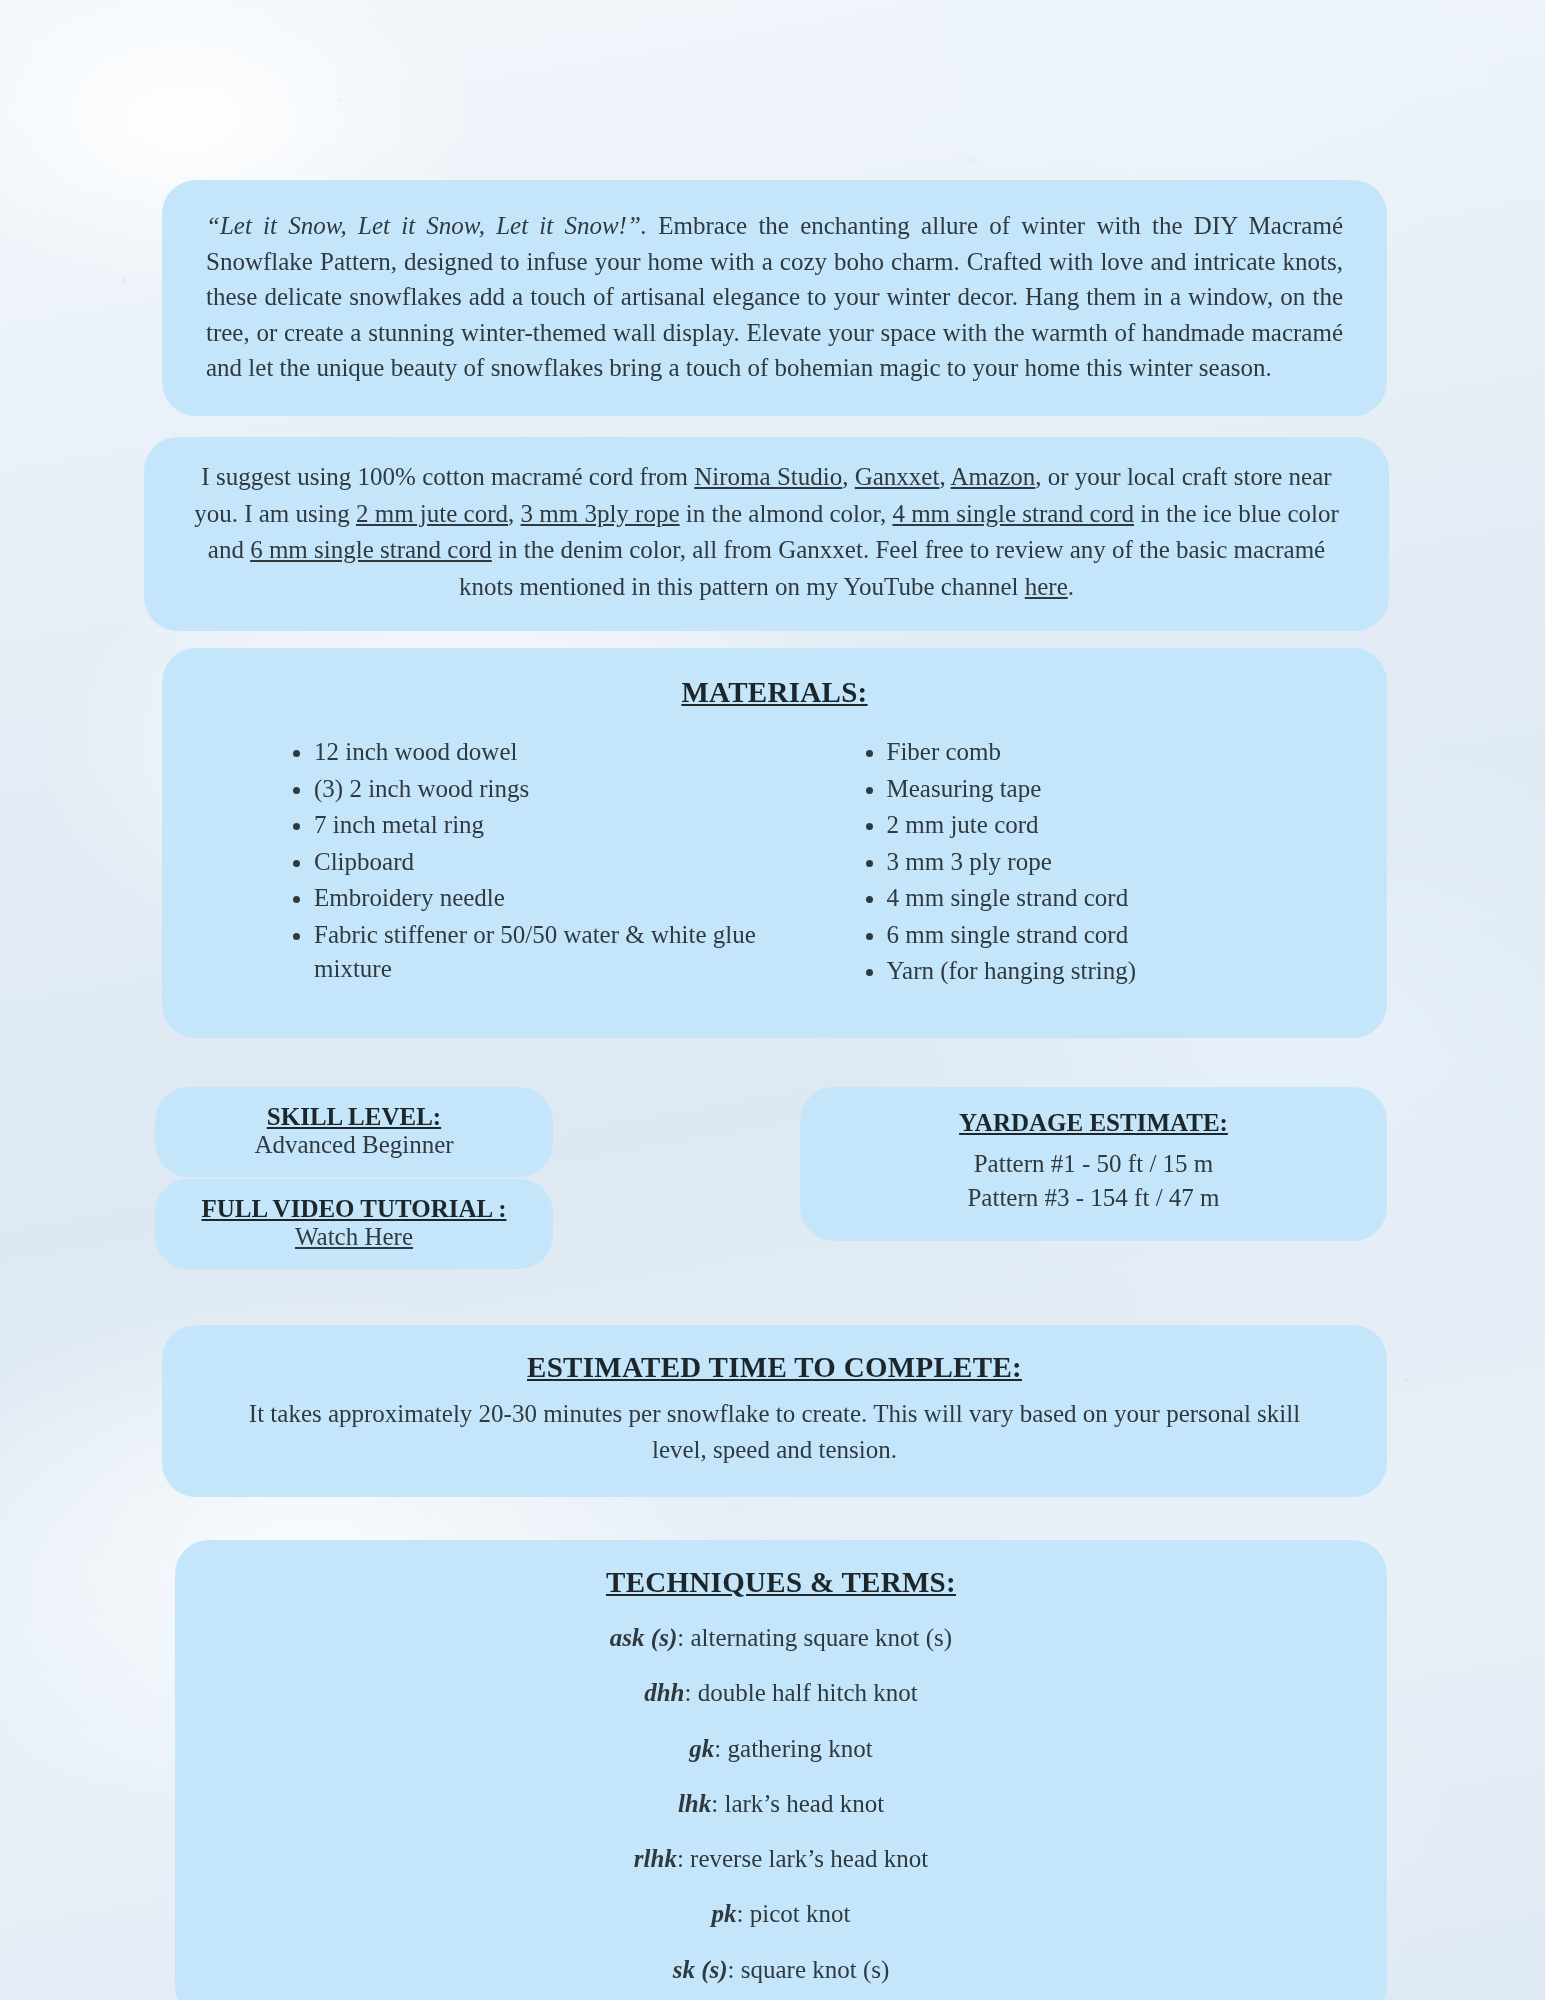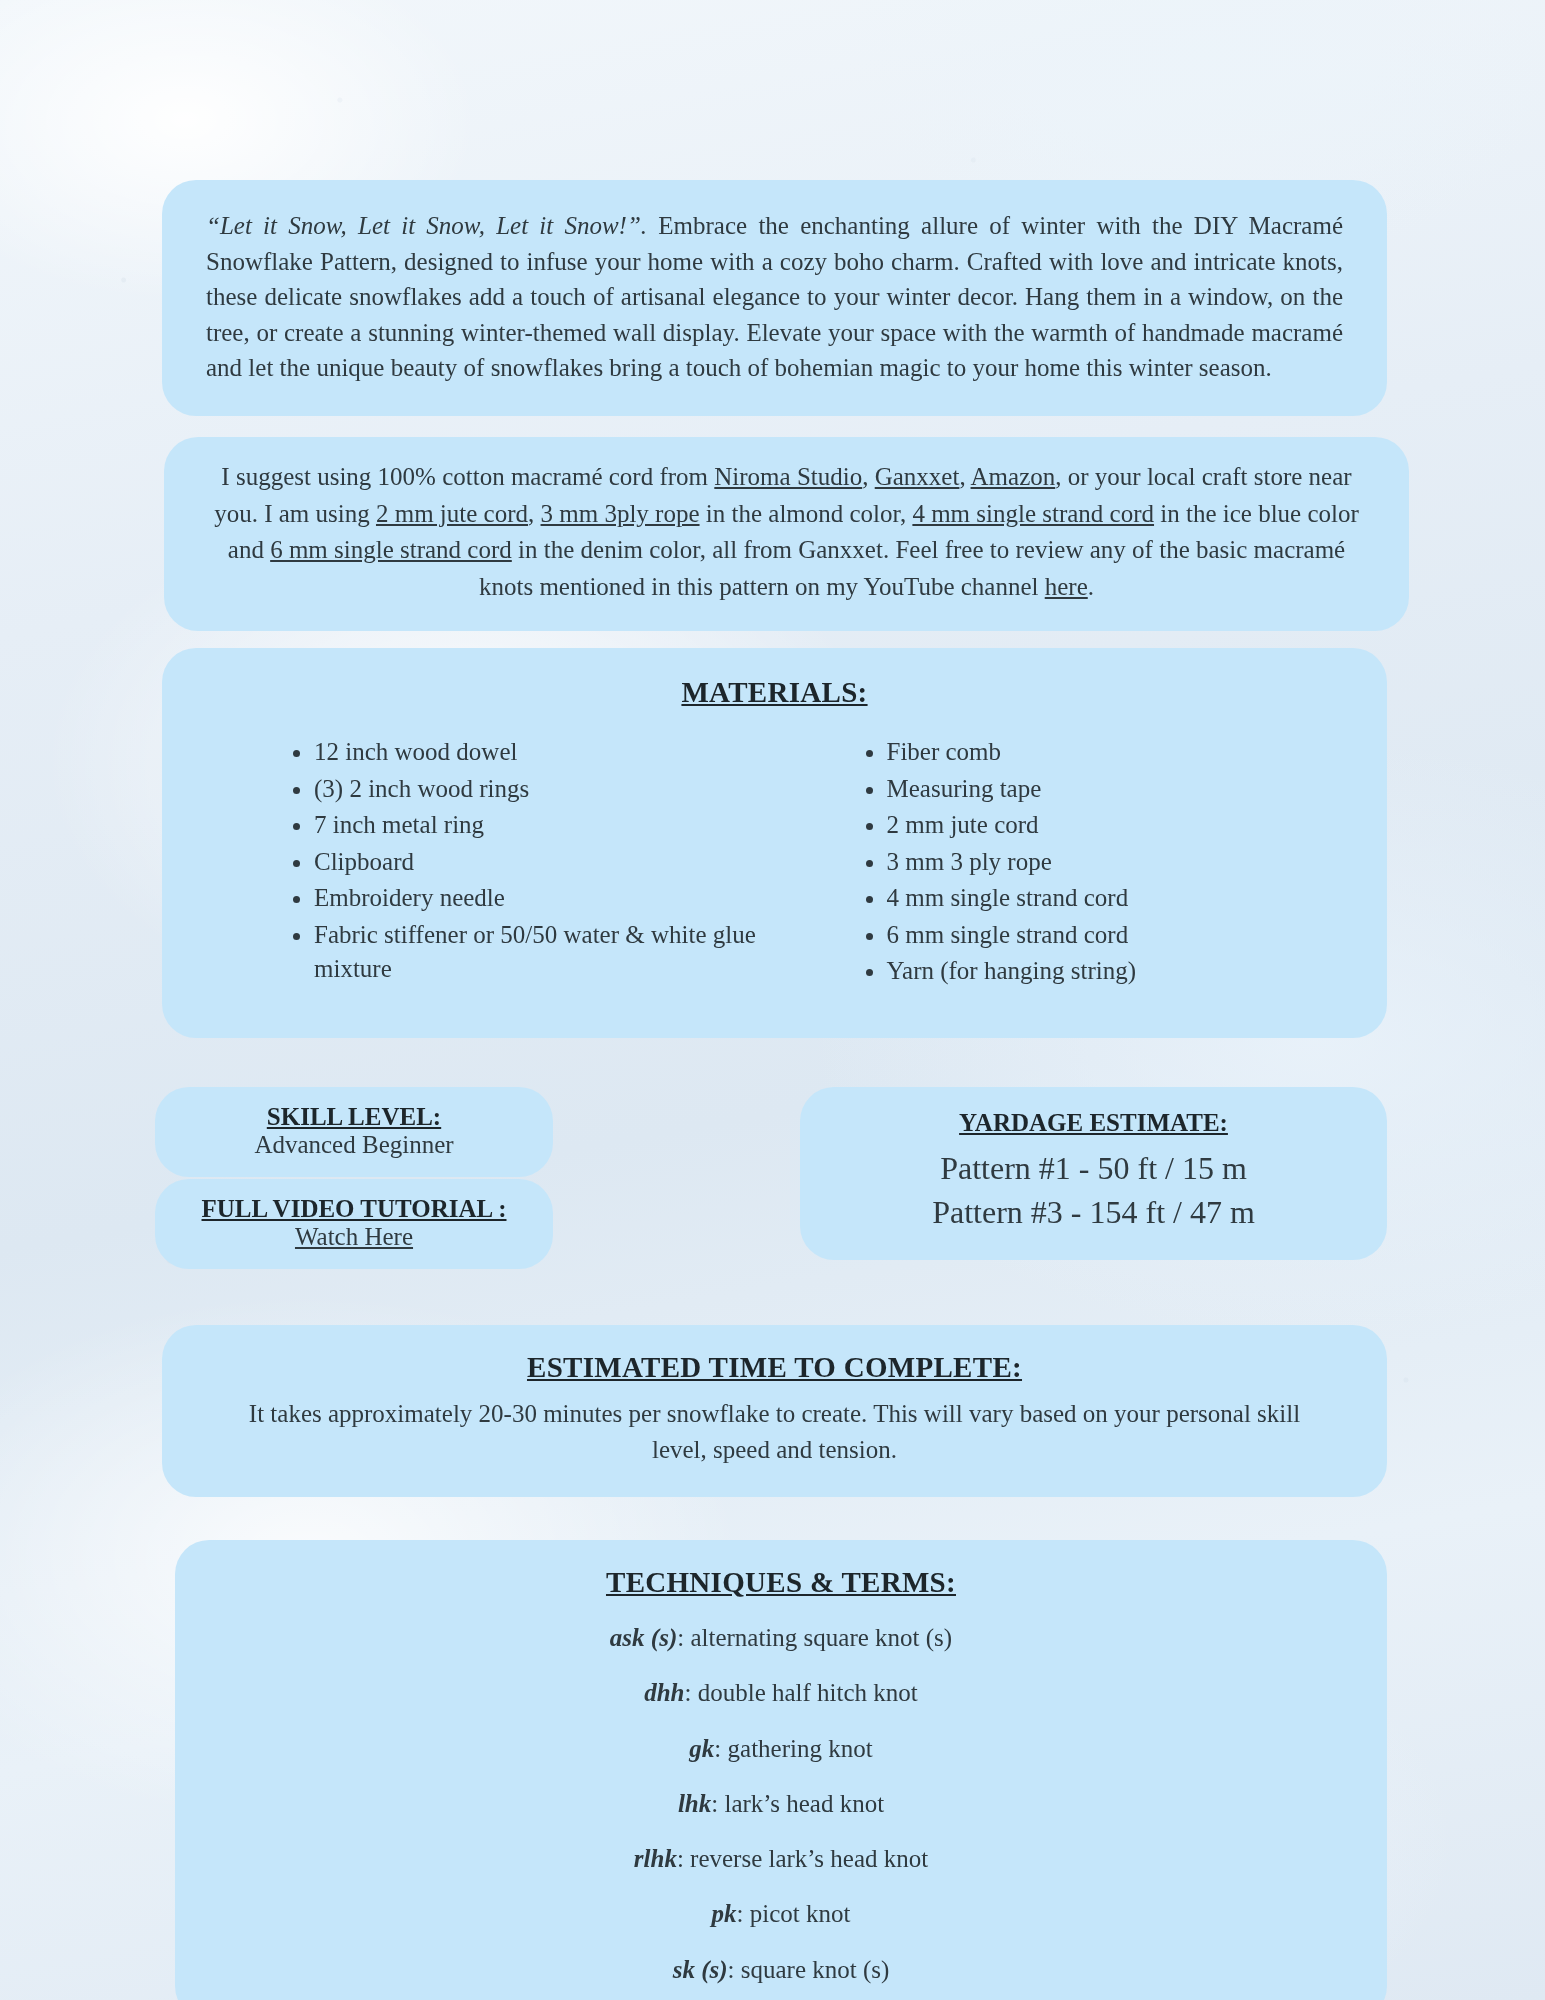--- a/index.html
+++ b/index.html
@@ -73,21 +73,21 @@
     font-size: 25px;
     line-height: 1.42;
     text-align: justify;
   }
   #intro .ital {
     font-style: italic;
   }
 
   
   #cords {
-    left: 164px;
+    left: 144px;
     top: 437px;
     width: 1245px;
     padding: 22px 40px 26px 40px;
     font-size: 25px;
     line-height: 1.46;
     text-align: center;
   }
   .ul {
     text-decoration: underline;
   }
@@ -159,21 +159,21 @@
 
   
   #yardage {
     left: 800px;
     top: 1087px;
     width: 587px;
     padding: 22px 20px 26px 20px;
     text-align: center;
   }
   #yardage .line {
-    font-size: 32px;
+    font-size: 25px;
     color: #2f3a40;
     line-height: 1.36;
   }
   #yardage .small-title { display: block; margin-bottom: 10px; }
 
   
   #time {
     left: 162px;
     top: 1325px;
     width: 1225px;

